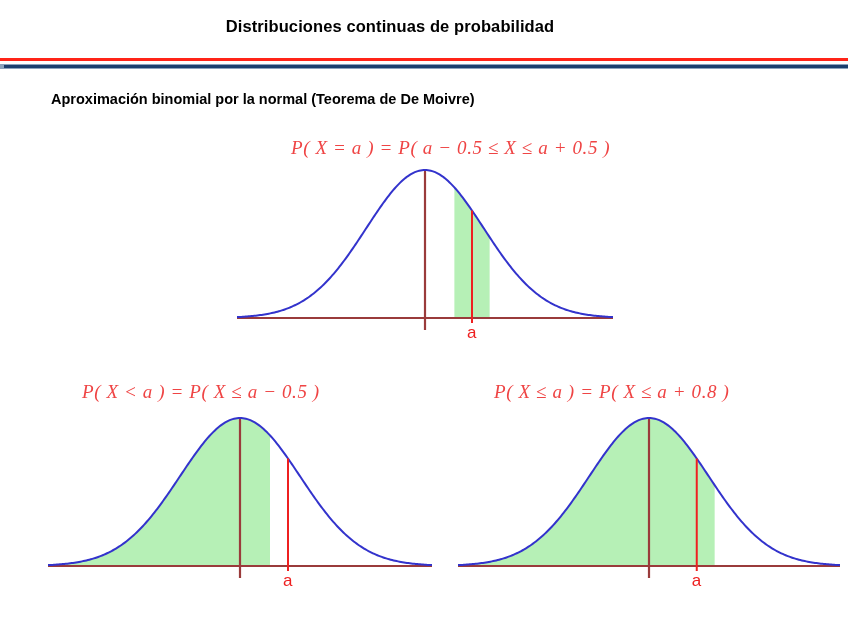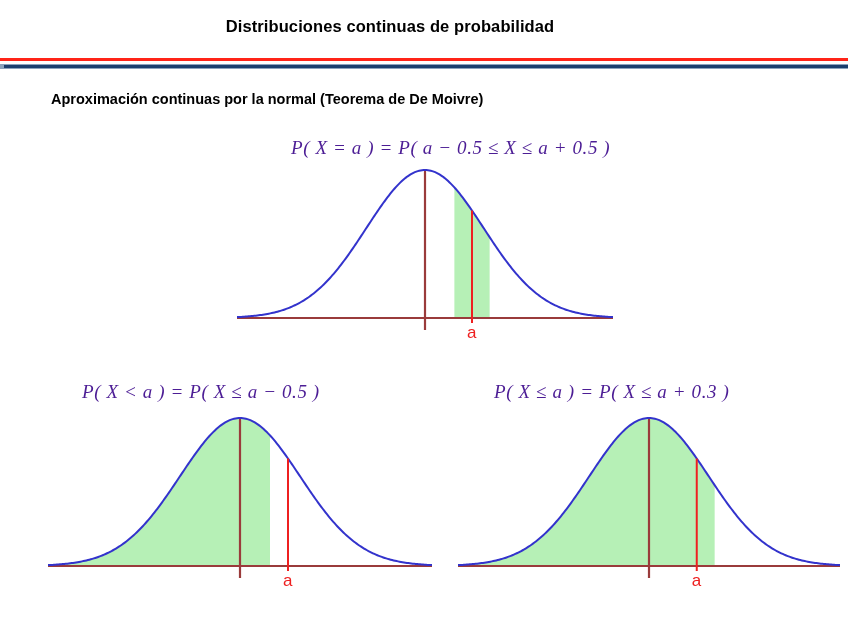--- a/index.html
+++ b/index.html
@@ -73,21 +73,21 @@
     color: #000000;
     white-space: nowrap;
   }
 
   
   .formula {
     position: absolute;
     font-family: "Liberation Serif", serif;
     font-style: italic;
     font-size: 19px;
-    color: #4c1d95;
+    color: #ef4444;
     white-space: nowrap;
     letter-spacing: 0.6px;
   }
 
   #formula-top    { left: 291px; top: 137px; }
   #formula-left   { left: 82px;  top: 381px; font-family: Liberation Serif, serif; }
   #formula-right  { left: 494px; top: 381px; }
 
   
   .chart { position: absolute; }
@@ -111,35 +111,35 @@
 
 <div id="slide-title">Distribuciones continuas de probabilidad</div>
 
 <div id="header-rule">
   <div class="rule-red"></div>
   <div class="rule-gap"></div>
   <div class="rule-navy-light"></div>
   <div class="rule-navy"></div>
 </div>
 
-<div id="subtitle">Aproximación continuas por la normal (Teorema de De Moivre)</div>
+<div id="subtitle">Aproximación binomial por la normal (Teorema de De Moivre)</div>
 
 <div class="formula" id="formula-top">
   <span>P( X = a ) =</span>
   <span>P( a − 0.5 ≤ X ≤ a + 0.5 )</span>
 </div>
 
 <div class="formula" id="formula-left">
   <span>P( X &lt; a ) =</span>
   <span>P( X ≤ a − 0.5 )</span>
 </div>
 
 <div class="formula" id="formula-right">
   <span>P( X ≤ a ) =</span>
-  <span>P( X ≤ a + 0.3 )</span>
+  <span>P( X ≤ a + 0.8 )</span>
 </div>
 
 <div class="chart" id="chart-top">
   <svg width="390" height="170" viewBox="0 0 390 170">
     <g>
       <path class="shade" fill="#b6f0b6" d="M 224.38 158 L 224.38 27.39 L 224.60 27.64 L 224.82 27.88 L 225.04 28.13 L 225.26 28.38 L 225.48 28.63 L 225.70 28.88 L 225.92 29.14 L 226.14 29.39 L 226.36 29.65 L 226.58 29.91 L 226.80 30.17 L 227.02 30.43 L 227.24 30.69 L 227.46 30.95 L 227.68 31.21 L 227.90 31.48 L 228.12 31.74 L 228.34 32.01 L 228.56 32.28 L 228.78 32.55 L 229.00 32.82 L 229.22 33.09 L 229.44 33.37 L 229.66 33.64 L 229.88 33.92 L 230.10 34.19 L 230.32 34.47 L 230.54 34.75 L 230.76 35.03 L 230.98 35.31 L 231.20 35.60 L 231.43 35.88 L 231.65 36.16 L 231.87 36.45 L 232.09 36.74 L 232.31 37.02 L 232.53 37.31 L 232.75 37.60 L 232.97 37.89 L 233.19 38.18 L 233.41 38.48 L 233.63 38.77 L 233.85 39.06 L 234.07 39.36 L 234.29 39.66 L 234.51 39.95 L 234.73 40.25 L 234.95 40.55 L 235.17 40.85 L 235.39 41.15 L 235.61 41.45 L 235.83 41.76 L 236.05 42.06 L 236.27 42.36 L 236.49 42.67 L 236.71 42.97 L 236.93 43.28 L 237.15 43.59 L 237.37 43.90 L 237.59 44.20 L 237.81 44.51 L 238.03 44.83 L 238.25 45.14 L 238.47 45.45 L 238.70 45.76 L 238.92 46.07 L 239.14 46.39 L 239.36 46.70 L 239.58 47.02 L 239.80 47.33 L 240.02 47.65 L 240.24 47.97 L 240.46 48.29 L 240.68 48.61 L 240.90 48.92 L 241.12 49.24 L 241.34 49.57 L 241.56 49.89 L 241.78 50.21 L 242.00 50.53 L 242.22 50.85 L 242.44 51.18 L 242.66 51.50 L 242.88 51.82 L 243.10 52.15 L 243.32 52.47 L 243.54 52.80 L 243.76 53.13 L 243.98 53.45 L 244.20 53.78 L 244.42 54.11 L 244.64 54.43 L 244.86 54.76 L 245.08 55.09 L 245.30 55.42 L 245.53 55.75 L 245.75 56.08 L 245.97 56.41 L 246.19 56.74 L 246.41 57.07 L 246.63 57.40 L 246.85 57.74 L 247.07 58.07 L 247.29 58.40 L 247.51 58.73 L 247.73 59.07 L 247.95 59.40 L 248.17 59.73 L 248.39 60.07 L 248.61 60.40 L 248.83 60.73 L 249.05 61.07 L 249.27 61.40 L 249.49 61.74 L 249.71 62.07 L 249.93 62.41 L 250.15 62.74 L 250.37 63.08 L 250.59 63.41 L 250.81 63.75 L 251.03 64.08 L 251.25 64.42 L 251.47 64.76 L 251.69 65.09 L 251.91 65.43 L 252.13 65.77 L 252.35 66.10 L 252.58 66.44 L 252.80 66.77 L 253.02 67.11 L 253.24 67.45 L 253.46 67.78 L 253.68 68.12 L 253.90 68.46 L 254.12 68.79 L 254.34 69.13 L 254.56 69.47 L 254.78 69.80 L 255.00 70.14 L 255.22 70.48 L 255.44 70.81 L 255.66 71.15 L 255.88 71.49 L 256.10 71.82 L 256.32 72.16 L 256.54 72.49 L 256.76 72.83 L 256.98 73.17 L 257.20 73.50 L 257.42 73.84 L 257.64 74.17 L 257.86 74.51 L 258.08 74.84 L 258.30 75.18 L 258.52 75.51 L 258.74 75.85 L 258.96 76.18 L 259.18 76.51 L 259.40 76.85 L 259.63 77.18 L 259.63 158 Z"></path>
     </g>
     <line stroke="#9a3b3b" stroke-width="2.2" x1="195.00" x2="195.00" y1="10.00" y2="170.00"></line>
     <line stroke="#9a3b3b" stroke-width="1.8" x1="7.00" x2="383.00" y1="158" y2="158"></line>
     <path fill="none" stroke="#3333cc" stroke-width="2" d="M7.00 157.12 L8.45 157.04 L9.89 156.97 L11.34 156.88 L12.78 156.79 L14.23 156.70 L15.68 156.60 L17.12 156.49 L18.57 156.37 L20.02 156.25 L21.46 156.11 L22.91 155.97 L24.35 155.82 L25.80 155.66 L27.25 155.49 L28.69 155.31 L30.14 155.11 L31.58 154.91 L33.03 154.69 L34.48 154.46 L35.92 154.21 L37.37 153.95 L38.82 153.68 L40.26 153.39 L41.71 153.08 L43.15 152.76 L44.60 152.41 L46.05 152.05 L47.49 151.67 L48.94 151.27 L50.38 150.85 L51.83 150.40 L53.28 149.93 L54.72 149.44 L56.17 148.93 L57.62 148.39 L59.06 147.82 L60.51 147.23 L61.95 146.61 L63.40 145.96 L64.85 145.28 L66.29 144.57 L67.74 143.83 L69.18 143.06 L70.63 142.25 L72.08 141.42 L73.52 140.55 L74.97 139.64 L76.42 138.70 L77.86 137.72 L79.31 136.71 L80.75 135.66 L82.20 134.57 L83.65 133.44 L85.09 132.28 L86.54 131.07 L87.98 129.83 L89.43 128.55 L90.88 127.23 L92.32 125.86 L93.77 124.46 L95.22 123.02 L96.66 121.54 L98.11 120.01 L99.55 118.45 L101.00 116.85 L102.45 115.21 L103.89 113.53 L105.34 111.82 L106.78 110.06 L108.23 108.27 L109.68 106.45 L111.12 104.59 L112.57 102.69 L114.02 100.77 L115.46 98.81 L116.91 96.82 L118.35 94.81 L119.80 92.76 L121.25 90.70 L122.69 88.60 L124.14 86.49 L125.58 84.36 L127.03 82.21 L128.48 80.04 L129.92 77.86 L131.37 75.67 L132.82 73.48 L134.26 71.27 L135.71 69.06 L137.15 66.85 L138.60 64.64 L140.05 62.44 L141.49 60.25 L142.94 58.06 L144.38 55.89 L145.83 53.73 L147.28 51.59 L148.72 49.47 L150.17 47.38 L151.62 45.32 L153.06 43.29 L154.51 41.29 L155.95 39.33 L157.40 37.41 L158.85 35.53 L160.29 33.70 L161.74 31.92 L163.18 30.19 L164.63 28.51 L166.08 26.89 L167.52 25.33 L168.97 23.84 L170.42 22.41 L171.86 21.04 L173.31 19.75 L174.75 18.53 L176.20 17.39 L177.65 16.32 L179.09 15.33 L180.54 14.42 L181.98 13.59 L183.43 12.84 L184.88 12.18 L186.32 11.61 L187.77 11.12 L189.22 10.72 L190.66 10.40 L192.11 10.18 L193.55 10.04 L195.00 10.00 L196.45 10.04 L197.89 10.18 L199.34 10.40 L200.78 10.72 L202.23 11.12 L203.68 11.61 L205.12 12.18 L206.57 12.84 L208.02 13.59 L209.46 14.42 L210.91 15.33 L212.35 16.32 L213.80 17.39 L215.25 18.53 L216.69 19.75 L218.14 21.04 L219.58 22.41 L221.03 23.84 L222.48 25.33 L223.92 26.89 L225.37 28.51 L226.82 30.19 L228.26 31.92 L229.71 33.70 L231.15 35.53 L232.60 37.41 L234.05 39.33 L235.49 41.29 L236.94 43.29 L238.38 45.32 L239.83 47.38 L241.28 49.47 L242.72 51.59 L244.17 53.73 L245.62 55.89 L247.06 58.06 L248.51 60.25 L249.95 62.44 L251.40 64.64 L252.85 66.85 L254.29 69.06 L255.74 71.27 L257.18 73.48 L258.63 75.67 L260.08 77.86 L261.52 80.04 L262.97 82.21 L264.42 84.36 L265.86 86.49 L267.31 88.60 L268.75 90.70 L270.20 92.76 L271.65 94.81 L273.09 96.82 L274.54 98.81 L275.98 100.77 L277.43 102.69 L278.88 104.59 L280.32 106.45 L281.77 108.27 L283.22 110.06 L284.66 111.82 L286.11 113.53 L287.55 115.21 L289.00 116.85 L290.45 118.45 L291.89 120.01 L293.34 121.54 L294.78 123.02 L296.23 124.46 L297.68 125.86 L299.12 127.23 L300.57 128.55 L302.02 129.83 L303.46 131.07 L304.91 132.28 L306.35 133.44 L307.80 134.57 L309.25 135.66 L310.69 136.71 L312.14 137.72 L313.58 138.70 L315.03 139.64 L316.48 140.55 L317.92 141.42 L319.37 142.25 L320.82 143.06 L322.26 143.83 L323.71 144.57 L325.15 145.28 L326.60 145.96 L328.05 146.61 L329.49 147.23 L330.94 147.82 L332.38 148.39 L333.83 148.93 L335.28 149.44 L336.72 149.93 L338.17 150.40 L339.62 150.85 L341.06 151.27 L342.51 151.67 L343.95 152.05 L345.40 152.41 L346.85 152.76 L348.29 153.08 L349.74 153.39 L351.18 153.68 L352.63 153.95 L354.08 154.21 L355.52 154.46 L356.97 154.69 L358.42 154.91 L359.86 155.11 L361.31 155.31 L362.75 155.49 L364.20 155.66 L365.65 155.82 L367.09 155.97 L368.54 156.11 L369.98 156.25 L371.43 156.37 L372.88 156.49 L374.32 156.60 L375.77 156.70 L377.22 156.79 L378.66 156.88 L380.11 156.97 L381.55 157.04 L383.00 157.12"></path>

